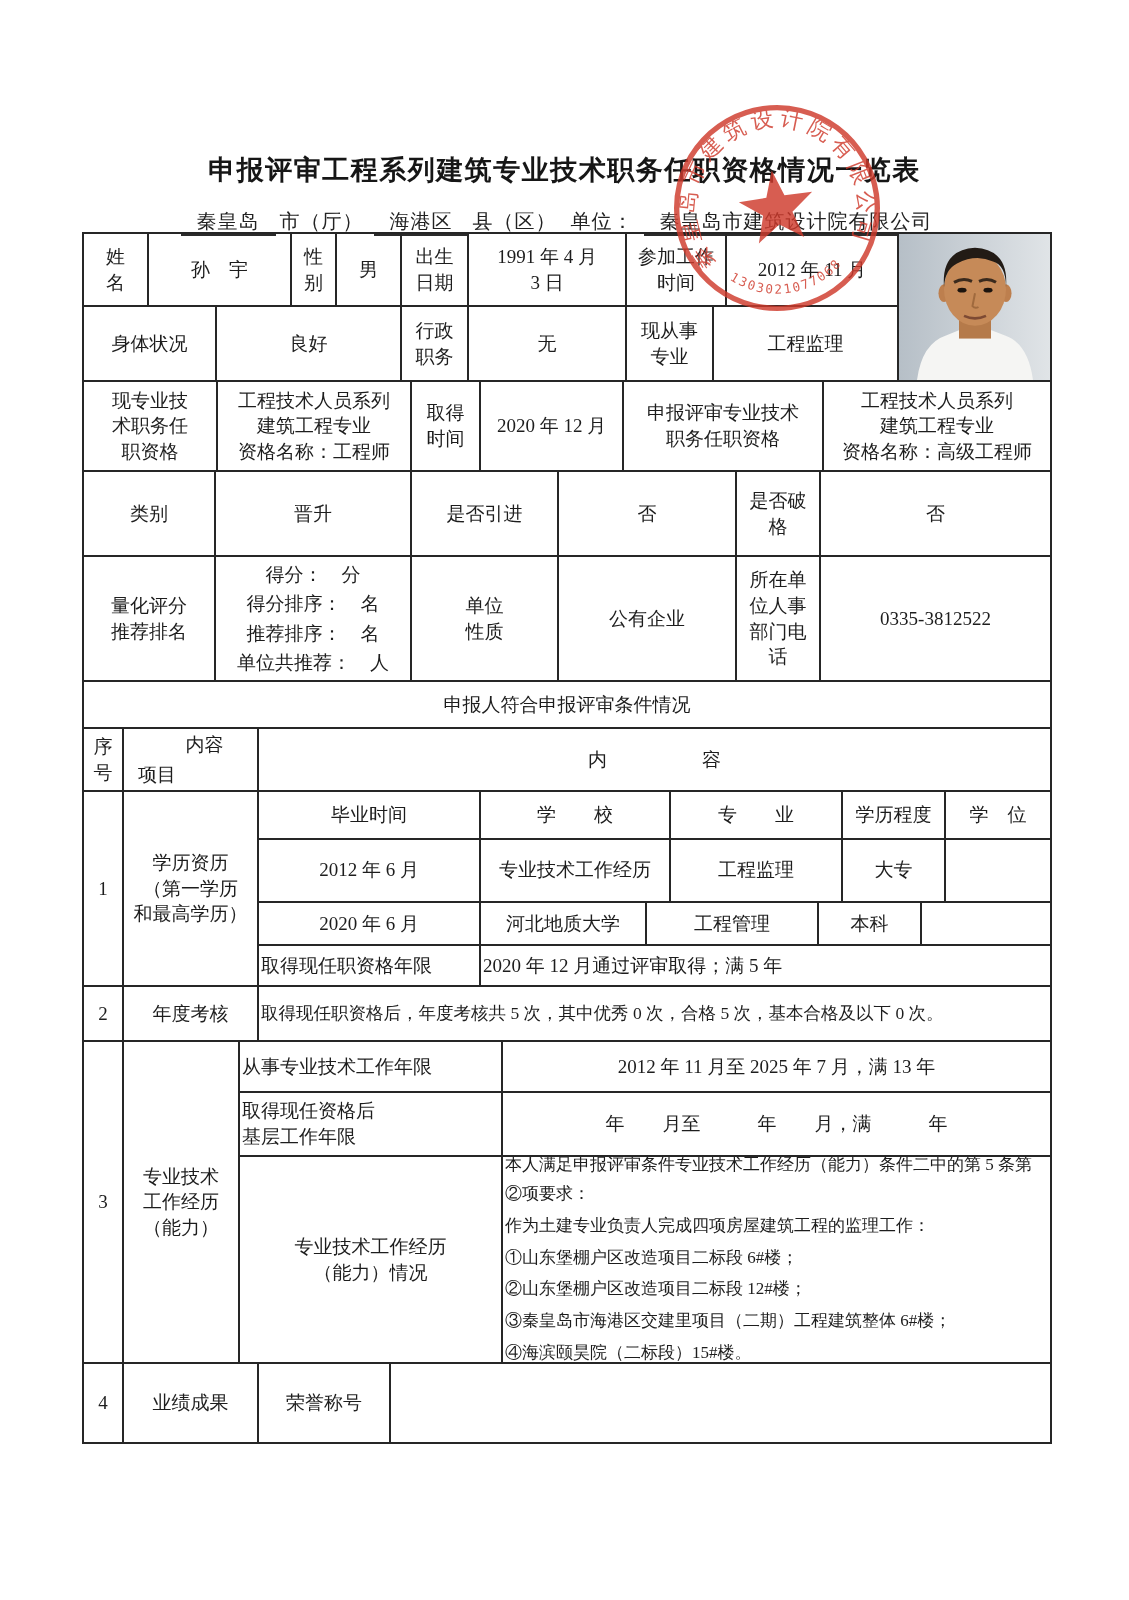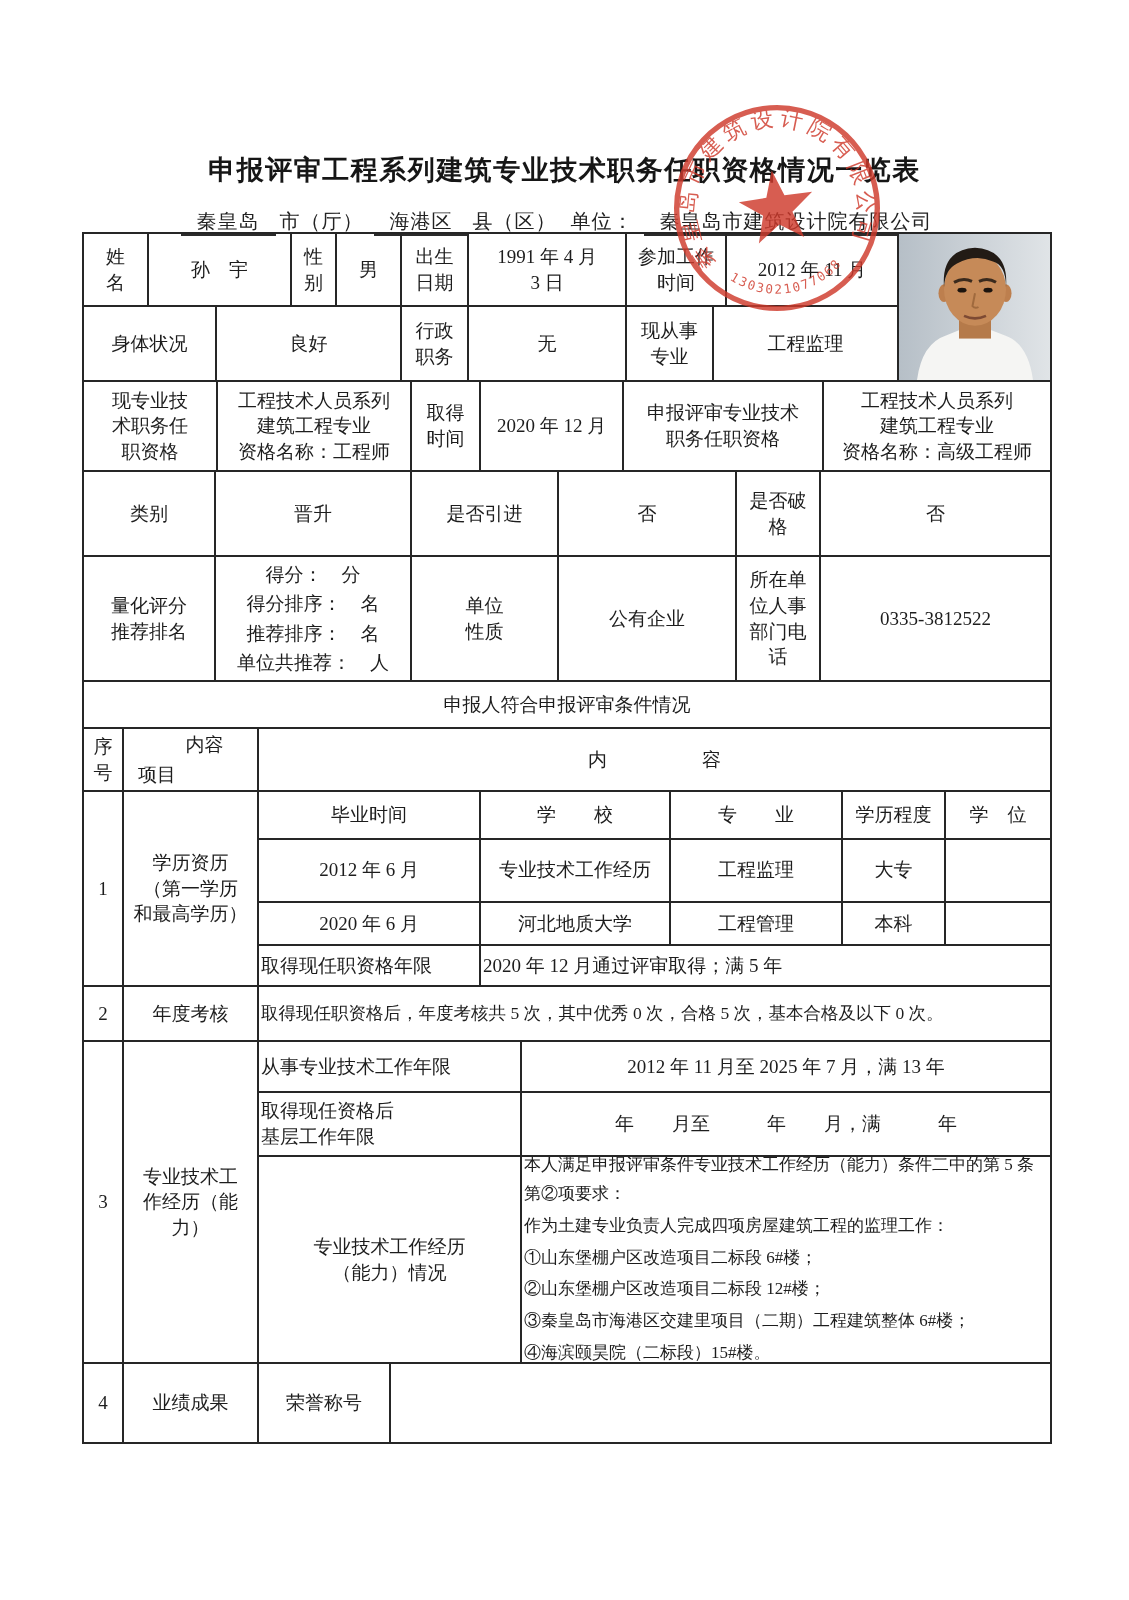--- a/index.html
+++ b/index.html
@@ -175,41 +175,41 @@
       </div>
       <div class="inner-r" style="height:64px">
         <div class="c" style="width:222px">2012 年 6 月</div>
         <div class="c" style="width:190px">专业技术工作经历</div>
         <div class="c" style="width:172px">工程监理</div>
         <div class="c" style="width:103px">大专</div>
         <div class="c" style="width:104px"></div>
       </div>
       <div class="inner-r" style="height:44px">
         <div class="c" style="width:222px">2020 年 6 月</div>
-        <div class="c" style="width:190px">河北地质大学</div>
+        <div class="c" style="width:166px">河北地质大学</div>
         <div class="c" style="width:172px">工程管理</div>
         <div class="c" style="width:103px">本科</div>
         <div class="c" style="width:104px"></div>
       </div>
       <div class="inner-r" style="height:39px">
         <div class="c left" style="width:222px">取得现任职资格年限</div>
         <div class="c left" style="width:569px">2020 年  12 月通过评审取得；满  5  年</div>
       </div>
     </div>
   </div>
 
   <div class="r" style="height:55px">
     <div class="c" style="width:40px;padding:2px 2px">2</div>
     <div class="c" style="width:135px">年度考核</div>
     <div class="c left" style="width:791px;font-size:17.5px;white-space:nowrap">取得现任职资格后，年度考核共 5 次，其中优秀 0 次，合格 5 次，基本合格及以下 0 次。</div>
   </div>
 
   <div class="r" style="height:322px">
     <div class="c" style="width:40px;padding:2px 2px">3</div>
-    <div class="c" style="width:135px;padding:2px 12px">专业技术工作经历（能力）</div>
+    <div class="c" style="width:116px;padding:2px 12px">专业技术工作经历（能力）</div>
     <div class="col" style="width:791px;flex:1 1 auto;">
       <div class="inner-r" style="height:52px">
         <div class="c left" style="width:263px">从事专业技术工作年限</div>
         <div class="c" style="width:528px">2012 年 11 月至 2025 年 7 月，满 13 年</div>
       </div>
       <div class="inner-r" style="height:65px">
         <div class="c left lines" style="width:263px">取得现任资格后
 基层工作年限</div>
         <div class="c" style="width:528px">年　　月至　　　年　　月，满　　　年</div>
       </div>

